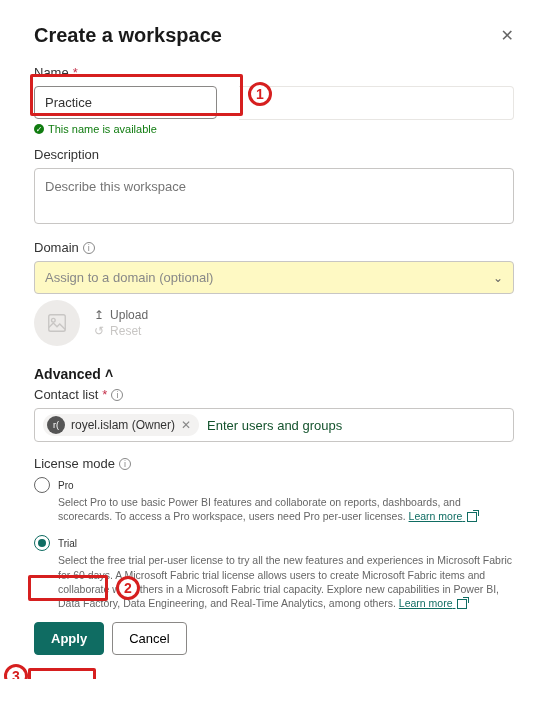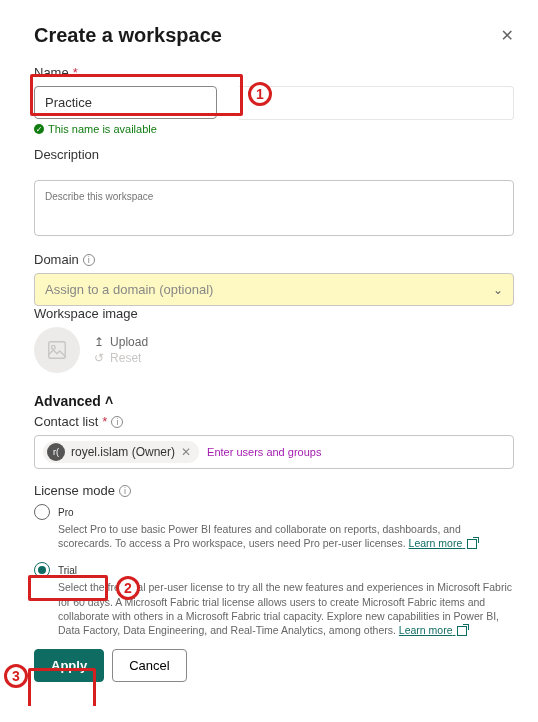--- a/index.html
+++ b/index.html
@@ -7,38 +7,38 @@
   .panel { padding: 24px 24px 24px 34px; position: relative; }
   .header { display: flex; justify-content: space-between; align-items: center; margin-bottom: 18px; }
   .title { font-size: 20px; font-weight: 600; color: #1a1a1a; text-align: center; }
   .close { font-size: 16px; color: #666; cursor: pointer; }
   .field-label { font-size: 13px; color: #333; margin-bottom: 6px; display: flex; align-items: center; gap: 4px; }
   .required { color: #c4314b; }
   .info { width: 12px; height: 12px; border: 1px solid #888; border-radius: 50%; display: inline-flex; align-items: center; justify-content: center; font-size: 9px; color: #888; }
   .text-input { width: 100%; border: 1px solid #c8c6c4; border-radius: 4px; padding: 8px 10px; font-size: 13px; color: #333; }
   .name-row { position: relative; margin-bottom:4px;}
   .name-input { width: 183px; border:1px solid #8a8886; }
-  .textarea { width: 100%; border: 1px solid #c8c6c4; border-radius: 4px; padding: 10px; font-size: 10px; color: #888; height: 56px; resize: none; margin-top: 12px; }
+  .textarea { width: 100%; border: 1px solid #c8c6c4; border-radius: 4px; padding: 10px; font-size: 13px; color: #888; height: 56px; resize: none; }
   .status { font-size: 11px; color: #107c10; margin-top: 2px; margin-bottom: 12px; display:flex; align-items:center; gap:4px;}
   .status-dot{ width:10px;height:10px;border-radius:50%;background:#107c10;display:inline-flex;align-items:center;justify-content:center;color:#fff;font-size:8px;}
   .select { width: 100%; border: 1px solid #c8c6c4; border-radius: 4px; padding: 8px 10px; font-size: 13px; color: #888; display:flex; justify-content:space-between; align-items:center; background:#fef9c3; cursor:pointer;}
   .chev { color:#666; font-size:12px;}
   .link { color: #0f6c62; font-size: 13px; cursor: pointer; display:inline-flex; align-items:center; gap:6px; text-decoration:none;}
   .link-gap{ margin-top:14px; margin-bottom:18px;}
   .ws-image-row { display:flex; align-items:center; gap:14px; margin-top:6px; margin-bottom:20px;}
   .placeholder-img { width:46px; height:46px; border-radius:50%; background:#edebe9; display:flex; align-items:center; justify-content:center; color:#c8c6c4;}
   .img-actions { display:flex; flex-direction:column; gap:2px; font-size:12px;}
   .img-action{ display:flex; align-items:center; gap:6px; color:#666;}
   .img-action.disabled{ color:#c8c6c4;}
   .section-head { font-size:14px; font-weight:700; color:#1a1a1a; display:flex; align-items:center; gap:4px; cursor:pointer; margin-bottom:5px;}
   .chips-row { border:1px solid #c8c6c4; border-radius:4px; padding:5px 8px; display:flex; align-items:center; gap:8px; margin-bottom:14px;}
   .chip { display:flex; align-items:center; gap:6px; background:#f3f2f1; border-radius:12px; padding:2px 8px 2px 4px; font-size:12px; color:#333;}
   .chip-avatar{ width:18px; height:18px; border-radius:50%; background:#555;color:#fff;font-size:9px;display:flex;align-items:center;justify-content:center;}
   .chip-x{ color:#888; font-size:12px; cursor:pointer;}
-  .chips-placeholder{ color:#a21caf; font-size:11px;}
+  .chips-placeholder{ color:#14532d; font-size:13px;}
   .radio-row{ display:flex; align-items:center; gap:8px; margin-bottom:2px;}
   .radio{ width:16px; height:16px; border:1px solid #666; border-radius:50%; display:flex; align-items:center; justify-content:center; cursor:pointer;}
   .radio.sel{ border-color:#0f6c62;}
   .radio.sel .dot{ width:8px;height:8px;border-radius:50%;background:#0f6c62;}
   .radio-label{ font-size:10px; color:#333;}
   .radio-desc{ font-size:10.5px; color:#666; line-height:1.35; margin:2px 0 12px 24px;}
   .inline-link{ color:#0f6c62; cursor:pointer; text-decoration:underline;}
   .ext-icon{ display:inline-block; width:10px;height:10px; border:1px solid #0f6c62; position:relative; margin-left:2px; vertical-align:middle;}
   .ext-icon::after{content:"";position:absolute;top:-3px;right:-3px;width:5px;height:5px;border-top:1px solid #0f6c62;border-right:1px solid #0f6c62;}
   .buttons{ display:flex; gap:8px; margin-top:8px;}
@@ -83,21 +83,20 @@
     <span>Domain</span>
     <span class="info">i</span>
   </div>
   <div class="select">
     <span>Assign to a domain (optional)</span>
     <span class="chev">⌄</span>
   </div>
 
 
   
-  <div class="field-label">Workspace image</div>
   <div class="ws-image-row">
     <div class="placeholder-img">
       <svg width="22" height="22" viewBox="0 0 24 24" fill="none" stroke="#c8c6c4" stroke-width="1.5">
           <rect x="3" y="3" width="18" height="18" rx="2"></rect>
           <circle cx="8" cy="9" r="2"></circle>
           <path d="M3 17l5-5 4 4 3-3 6 6"></path>
         </svg>
     </div>
     <div class="img-actions">
       <div class="img-action">

